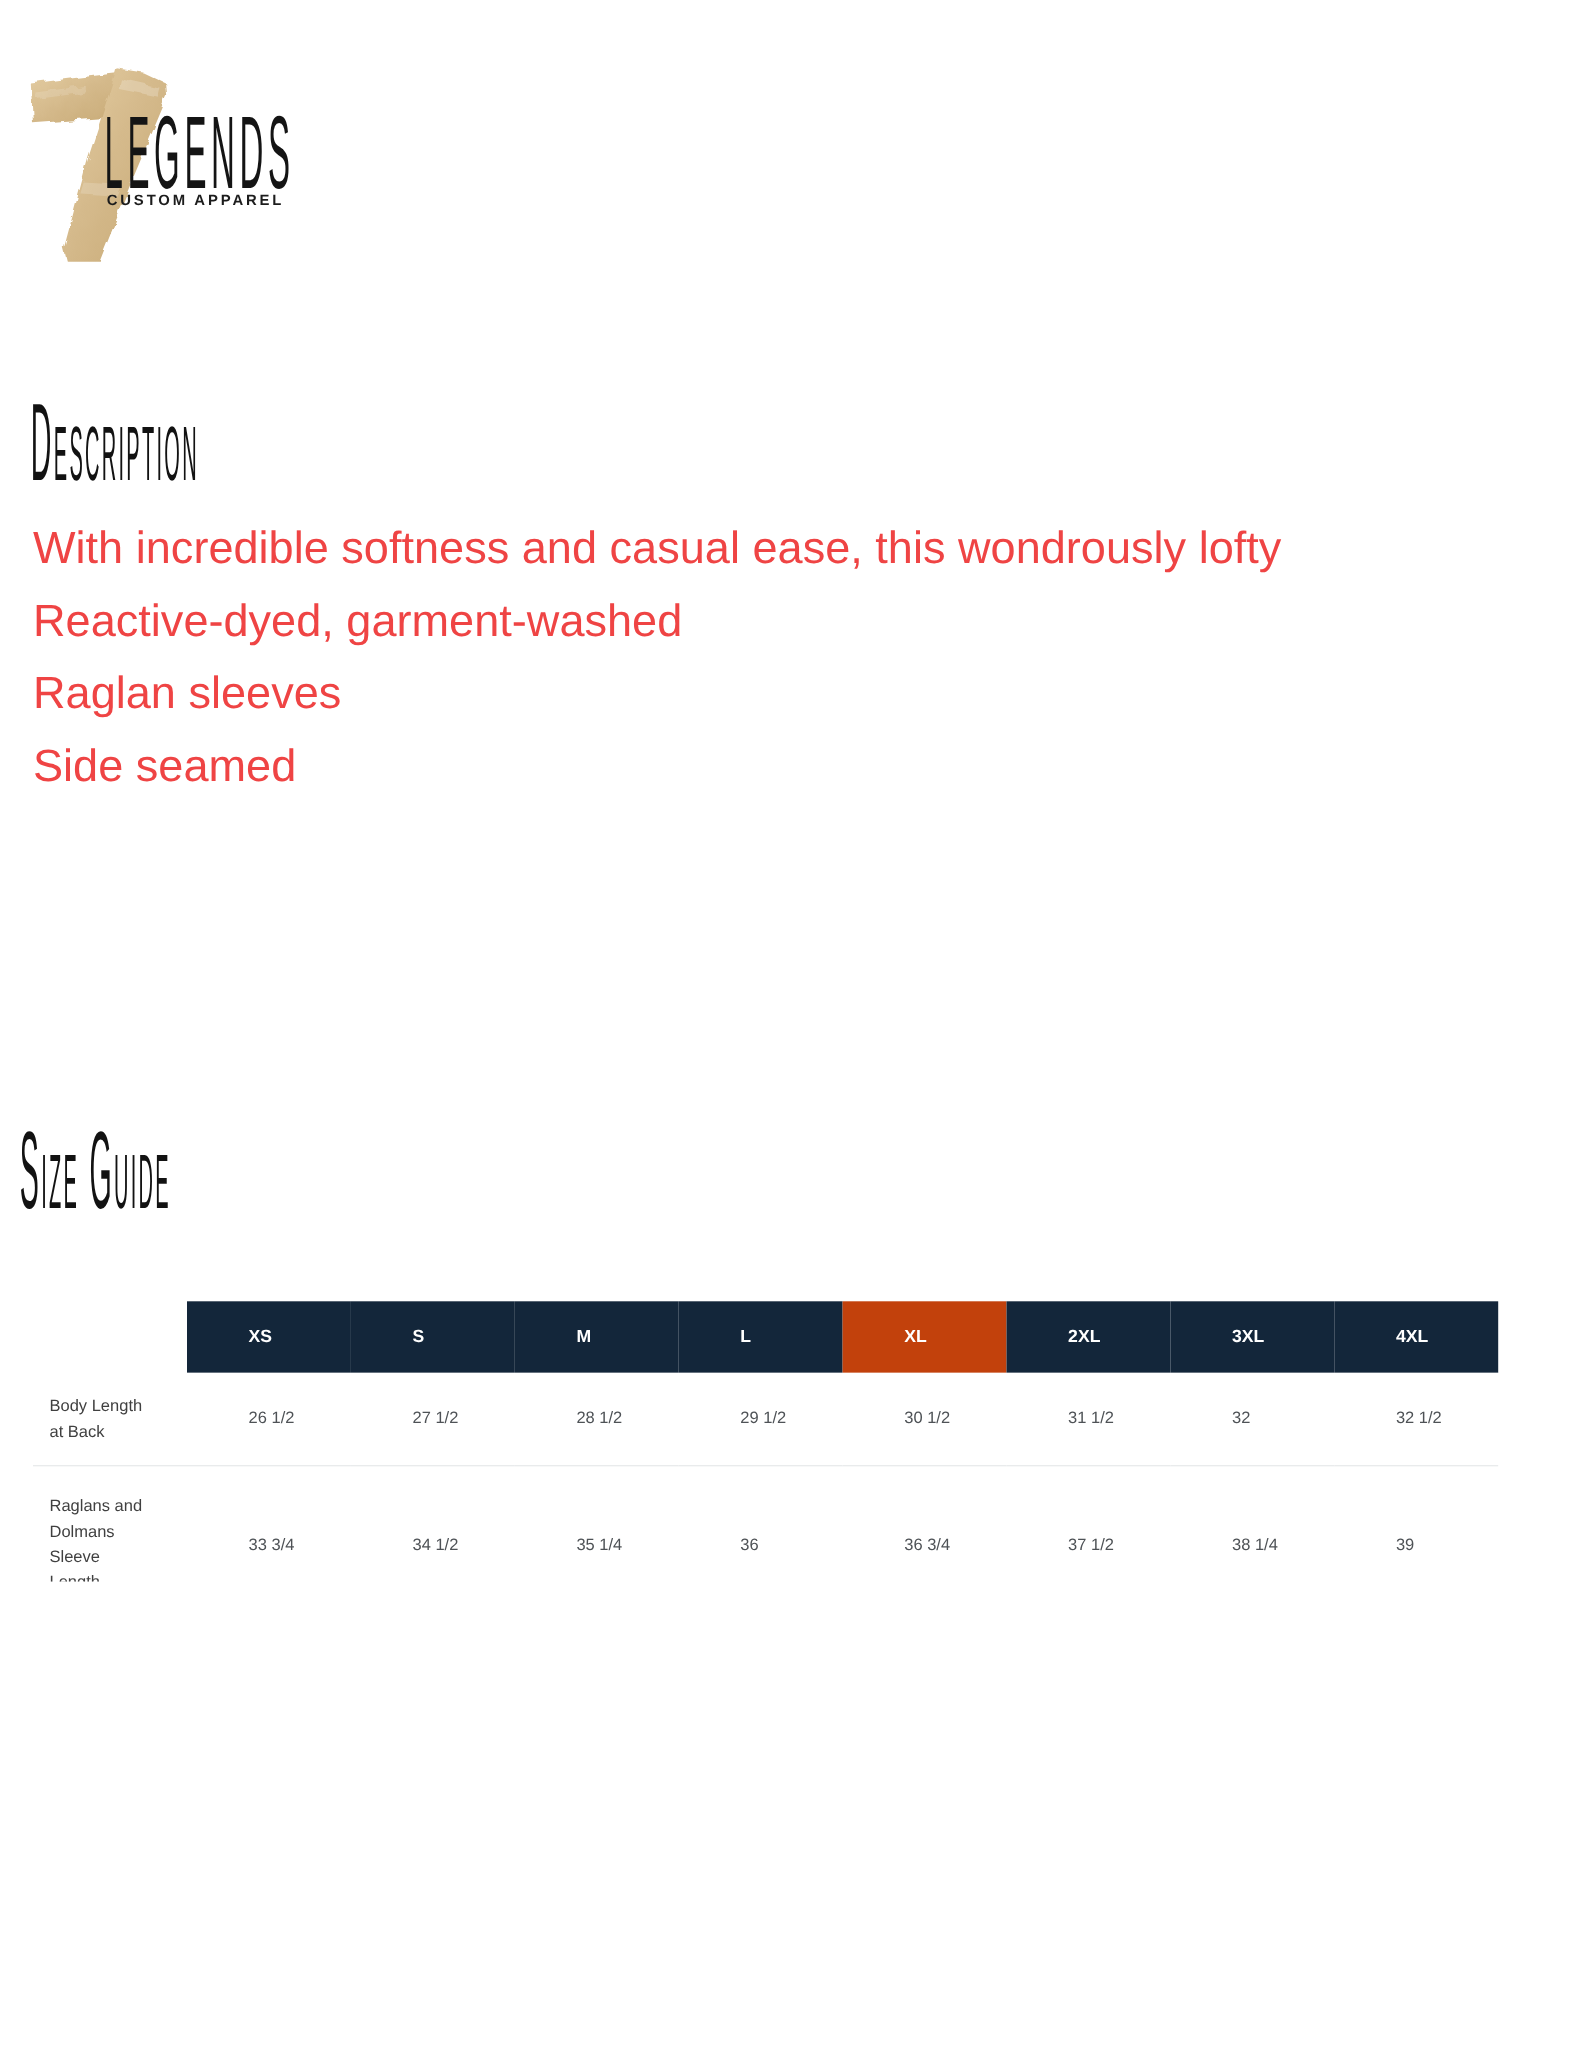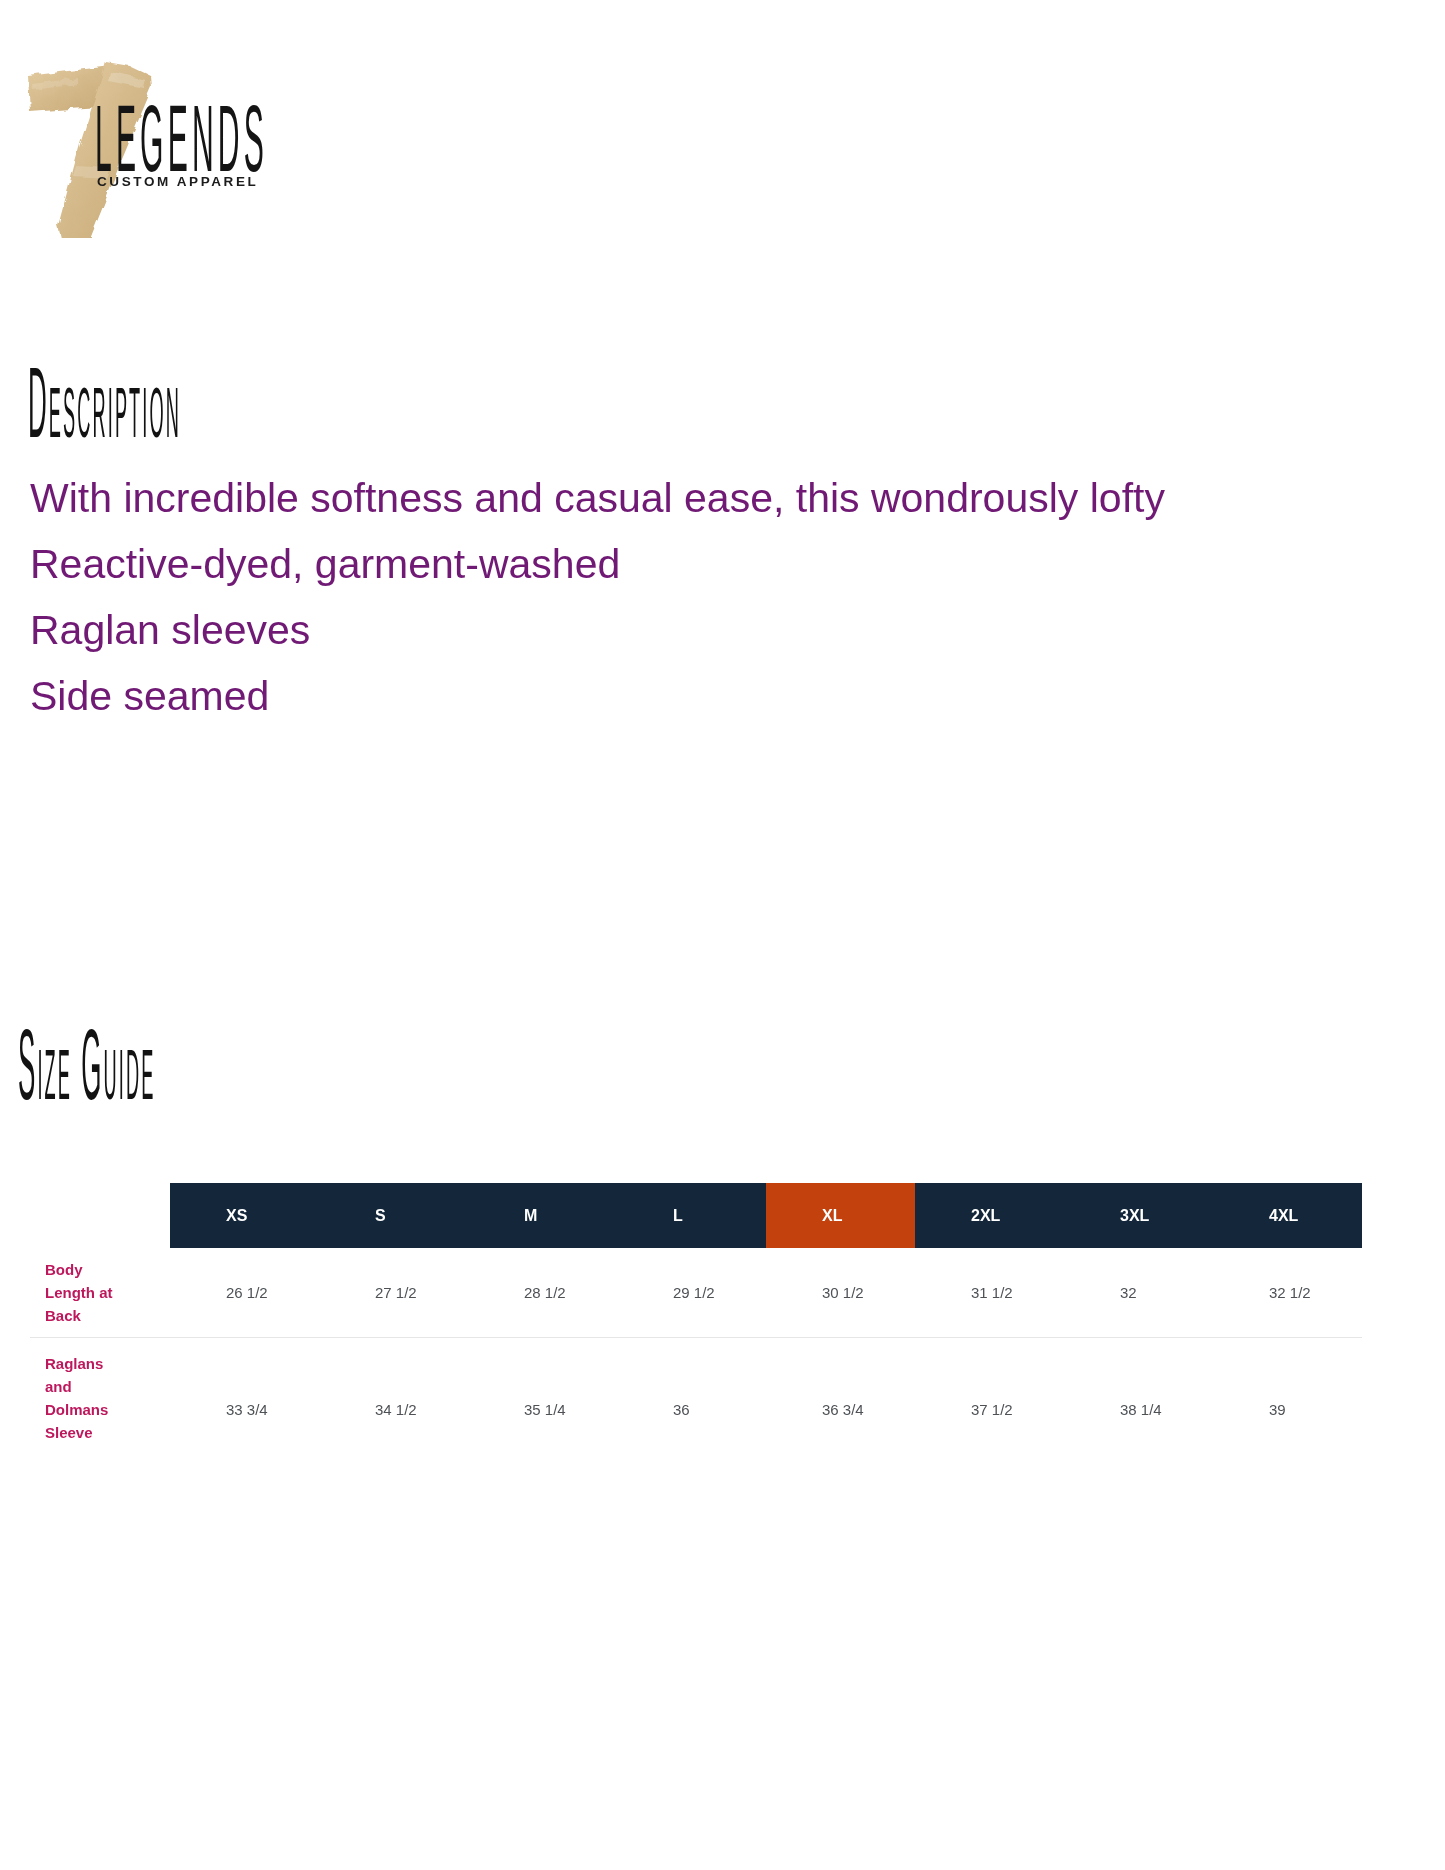--- a/index.html
+++ b/index.html
@@ -35,42 +35,42 @@
     font-variant: small-caps;
     letter-spacing: 8px; white-space: nowrap;
     transform: scaleX(0.26); transform-origin: 0 0;
   }
   #description-heading { left: 28px; top: 352px; }
   #size-guide-heading  { left: 18px; top: 1014px; }
 
   
   .desc-text {
     position: absolute; left: 30px; top: 470px; width: 1390px;
-    font-size: 41px; color: #701a75; font-weight: 400;
+    font-size: 41px; color: #ef4444; font-weight: 400;
   }
   .desc-text .para { margin-top: 9px; }
   .desc-text .para:first-child { margin-top: 0; }
   .desc-text .line { line-height: 57px; white-space: nowrap; }
 
   
   .size-table {
     position: absolute; left: 30px; top: 1183px; width: 1332px;
     border-collapse: collapse; table-layout: fixed;
   }
   .size-table th {
     height: 65px; background: #13263a; color: #ffffff;
     font-size: 16px; font-weight: bold; text-align: left;
     padding: 0 0 0 56px; vertical-align: middle;
   }
   .size-table th.corner { background: transparent; padding: 0; }
   .size-table td {
     font-size: 15px; vertical-align: middle;
   }
   .size-table td.row-label {
-    font-weight: bold; color: #be185d; line-height: 23px;
+    font-weight: normal; color: #404040; line-height: 23px;
     padding: 10px 40px 10px 15px;
   }
   .size-table td.cell-value { color: #4e5256; padding-left: 56px; }
   .size-table tbody tr { background: #ffffff; border-bottom: 1px solid #e4e6e8; }
   .size-table tbody tr:last-child { border-bottom: none; }
   .size-table tbody tr.striped { background: #f7f7f8; }
   .size-table tbody tr.r-body { height: 84px; }
   .size-table tbody tr.r-chest { height: 84px; }
   .size-table tbody tr.r-sleeve { height: 144px; }
 </style>

